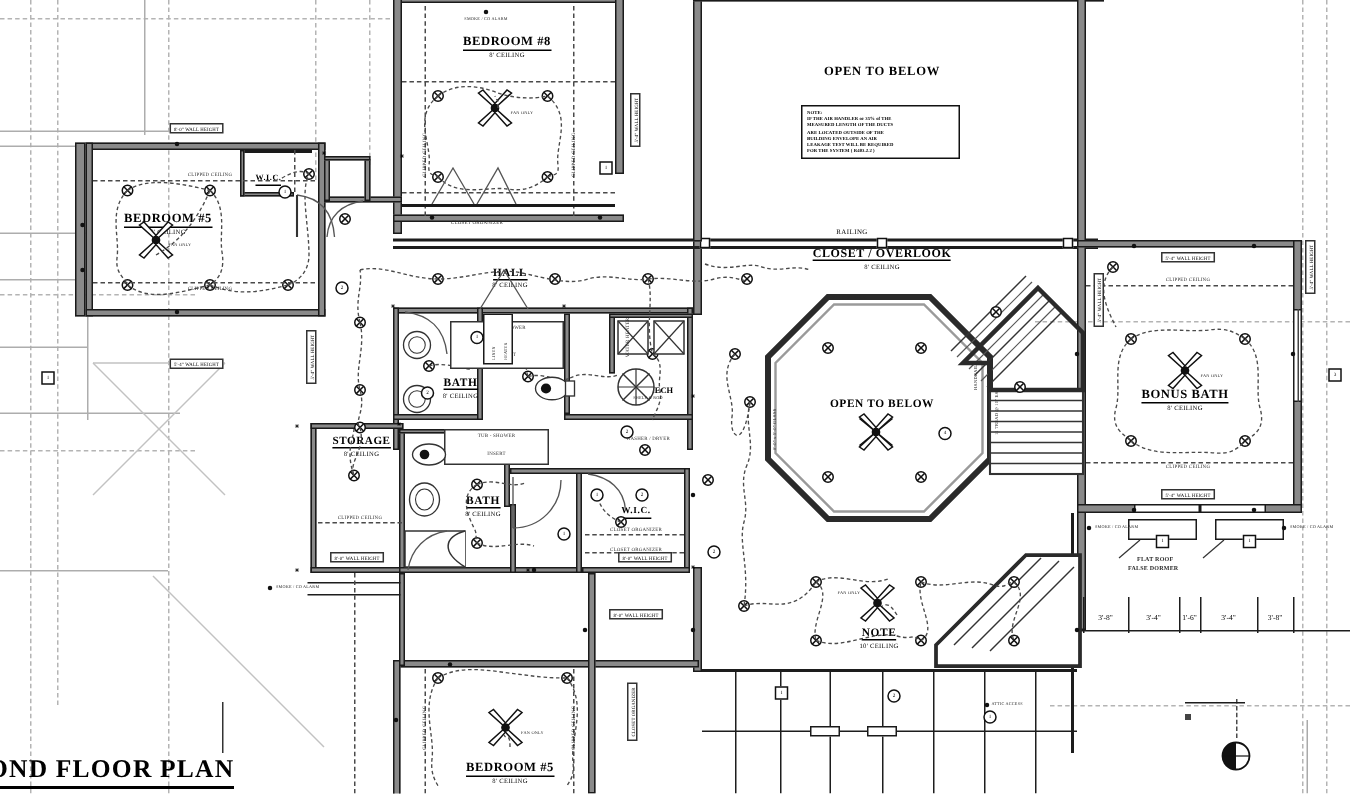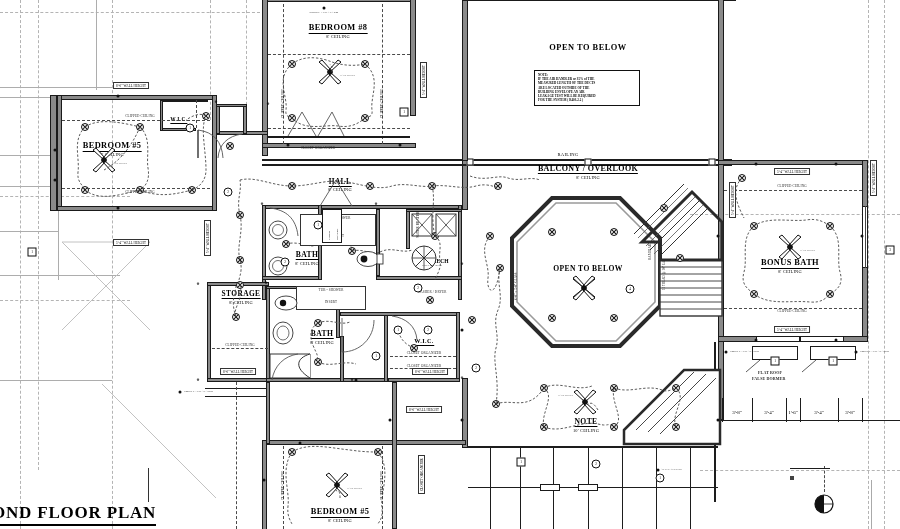--- a/index.html
+++ b/index.html
@@ -294,21 +294,21 @@
 
   <div class="roomname" style="left:112px;top:142px;font-size:8.4px;">BEDROOM #5</div>
   <div class="ceil" style="left:112px;top:152px;">8' CEILING</div>
 
   <div class="roomname" style="left:340px;top:508px;font-size:8.4px;">BEDROOM #5</div>
   <div class="ceil" style="left:340px;top:518px;">8' CEILING</div>
 
   <div class="roomname" style="left:790px;top:259px;font-size:8.4px;">BONUS BATH</div>
   <div class="ceil" style="left:790px;top:269px;">8' CEILING</div>
 
-  <div class="roomname" style="left:588px;top:165px;font-size:8px;">BALCONY / OVERLOOK</div>
+  <div class="roomname" style="left:588px;top:165px;font-size:8px;">CLOSET / OVERLOOK</div>
   <div class="ceil" style="left:588px;top:175px;">8' CEILING</div>
 
   <div class="roomname" style="left:340px;top:178px;font-size:7.4px;">HALL</div>
   <div class="ceil" style="left:340px;top:187px;">8' CEILING</div>
 
   <div class="roomname" style="left:307px;top:251px;font-size:7.6px;">BATH</div>
   <div class="ceil" style="left:307px;top:261px;">8' CEILING</div>
 
   <div class="roomname" style="left:322px;top:330px;font-size:7.6px;">BATH</div>
   <div class="ceil" style="left:322px;top:340px;">8' CEILING</div>

